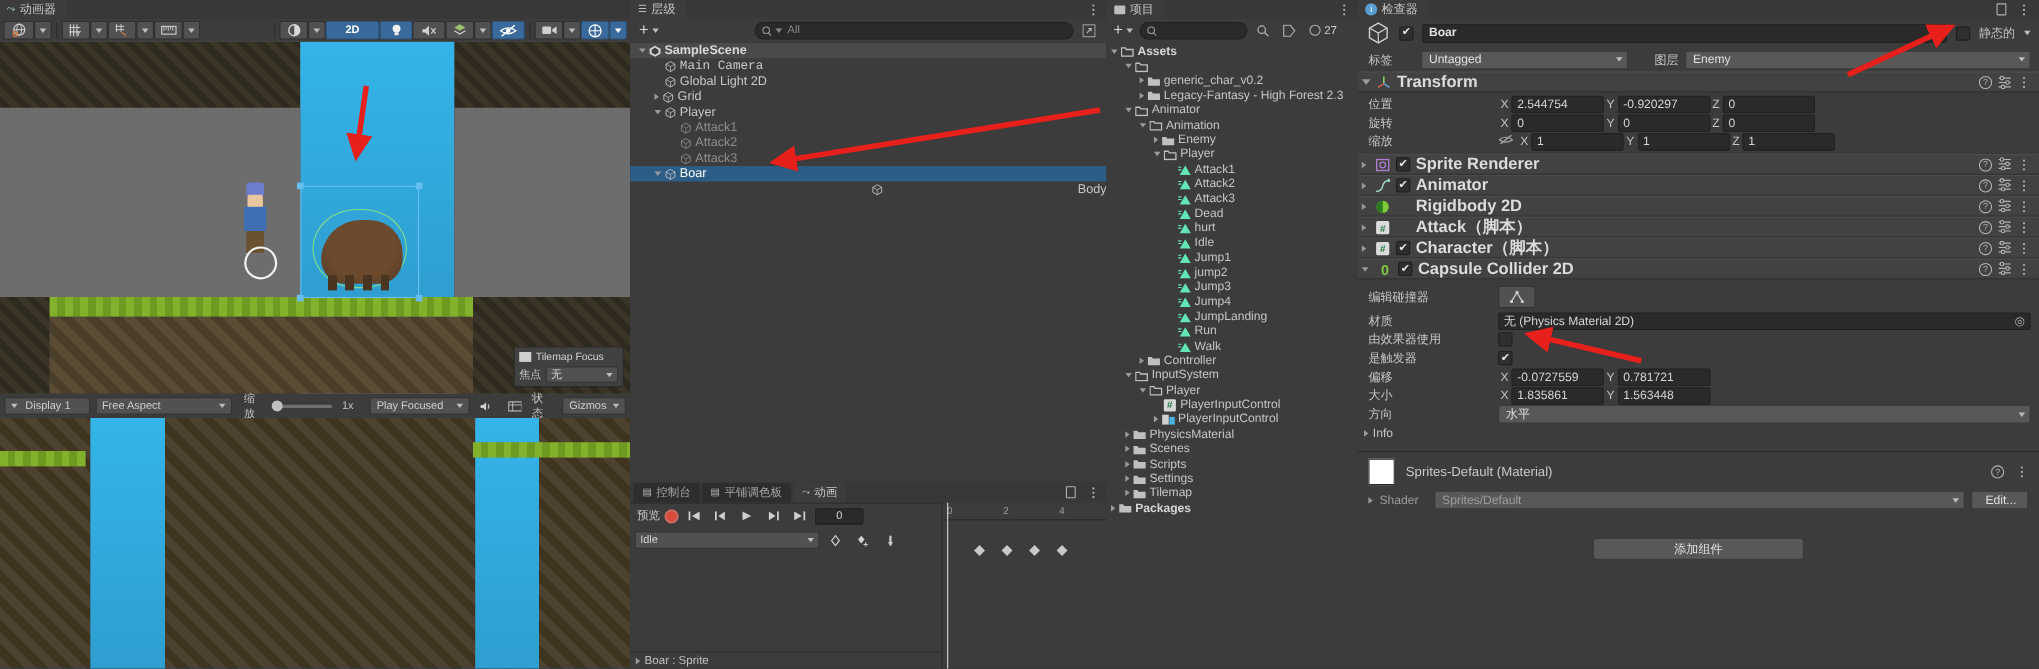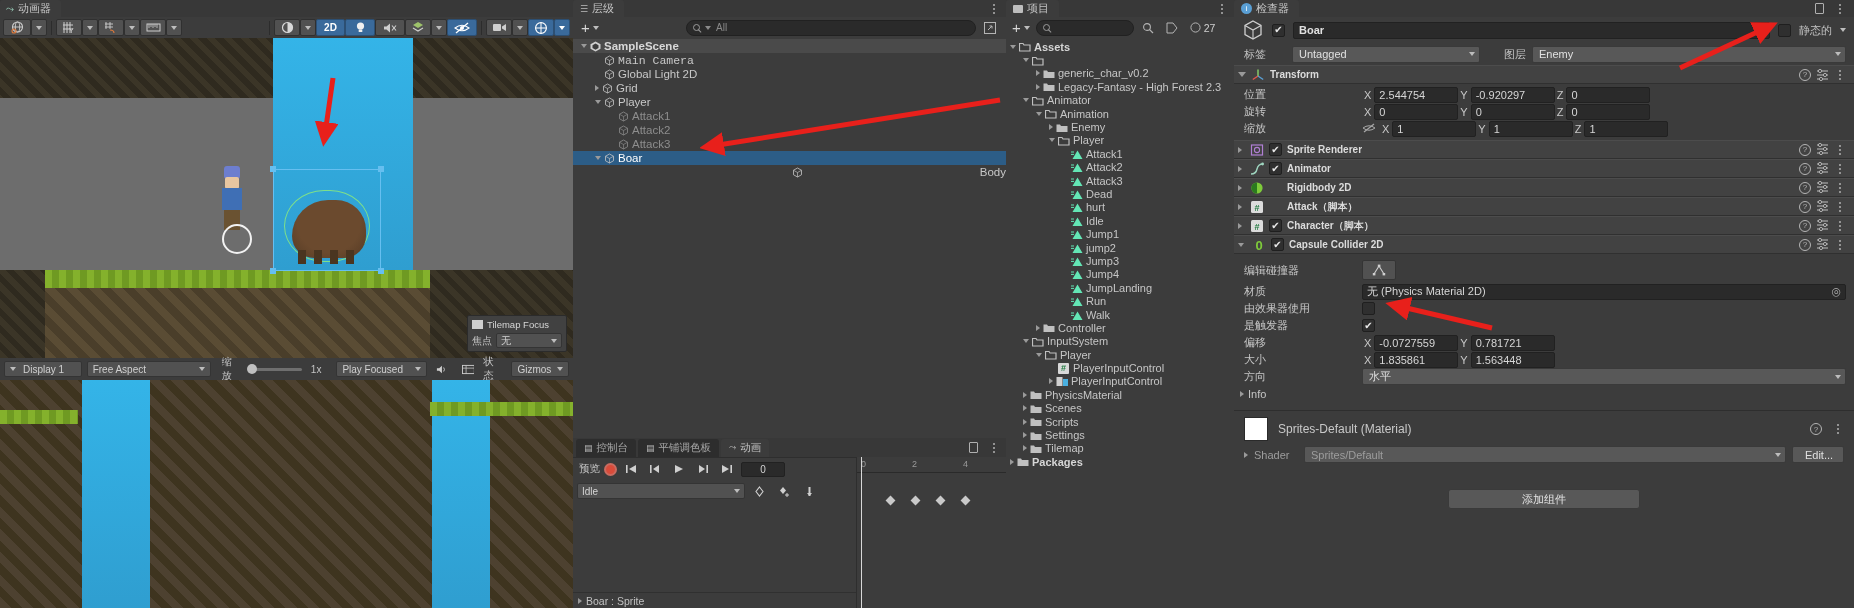--- a/index.html
+++ b/index.html
@@ -93,21 +93,21 @@
   #insp { left:1234px; top:0; width:620px; height:608px; background:#383838; }
   #inspTabs { height:17px; display:flex; align-items:center; justify-content:space-between; padding-right:8px;}
   #inspBody { position:absolute; top:17px; left:0; right:0; bottom:0; background:#3c3c3c; overflow:hidden;}
   .i-head { height:26px; display:flex; align-items:center; gap:8px; padding:0 8px; }
   .i-tags { height:22px; display:flex; align-items:center; gap:6px; padding:0 8px 0 10px; }
   .tbox { height:17px; background:#2a2a2a; border:1px solid #212121; border-radius:2px; color:#e0e0e0; font-size:11px; display:flex; align-items:center; padding:0 5px; }
   .ddbox { height:17px; background:#585858; border:1px solid #3a3a3a; border-radius:2px; color:#e0e0e0; font-size:11px; display:flex; align-items:center; justify-content:space-between; padding:0 4px 0 6px; }
   .cb { width:13px;height:13px;background:#2f2f2f;border:1px solid #1f1f1f;border-radius:2px;flex:none;display:flex;align-items:center;justify-content:center;}
   .cb.on::after { content:"✔"; color:#e8e8e8; font-size:10px; line-height:1;}
   .comp { height:19px; display:flex; align-items:center; gap:5px; padding:0 8px 0 4px; background:#424242; border-bottom:1px solid #303030; border-top:1px solid #4c4c4c;}
-  .comp .name { font-weight:bold; font-size:10px; color:#dcdcdc; }
+  .comp .name { font-weight:bold; font-size:15px; color:#dcdcdc; }
   .prop { height:17px; display:flex; align-items:center; font-size:11px; color:#c6c6c6; }
   .plabel { width:128px; padding-left:10px; }
   .axis { color:#c8c8c8; font-size:11px; margin:0 3px 0 2px;}
   .vfield { height:16px; background:#2a2a2a; border:1px solid #212121; border-radius:2px; color:#d6d6d6; font-size:11px; display:flex; align-items:center; padding:0 4px; overflow:hidden;}
   .helpi { width:12px;height:12px;border:1.3px solid #b4b4b4;border-radius:50%;font-size:8px;display:flex;align-items:center;justify-content:center;color:#b4b4b4;flex:none;}
   .addbtn { height:20px; background:#585858; border:1px solid #3a3a3a; border-radius:3px; display:flex;align-items:center;justify-content:center; color:#e2e2e2; font-size:11px;}
 
   .arrow { position:absolute; pointer-events:none; }
 </style>
 </head>
@@ -187,21 +187,21 @@
       <div class="sep"></div>
       <div class="btn" style="width:26px;">
         <svg width="13" height="13" viewBox="0 0 13 13">
             <circle cx="6.5" cy="6.5" r="5" fill="none" stroke="#d8d8d8" stroke-width="1.2"></circle>
             <path d="M6.5 1.5 A5 5 0 0 1 6.5 11.5 Z" fill="#d8d8d8"></path>
           </svg>
       </div>
       <div class="btn" style="min-width:14px;">
           <span class="caret"></span>
         </div>
-      <div class="btn active" style="width:29px;font-weight:bold;">
+      <div class="btn active" style="width:49px;font-weight:bold;">
         <span>2D</span>
       </div>
       <div class="btn active" style="width:30px;">
         <svg width="11" height="13" viewBox="0 0 11 13">
             <circle cx="5.5" cy="5" r="3.6" fill="#f0f0f0"></circle>
             <rect x="3.7" y="8.4" width="3.6" height="2.6" fill="#f0f0f0"></rect>
           </svg>
       </div>
       <div class="btn" style="width:30px;">
         <svg width="15" height="12" viewBox="0 0 15 12">

